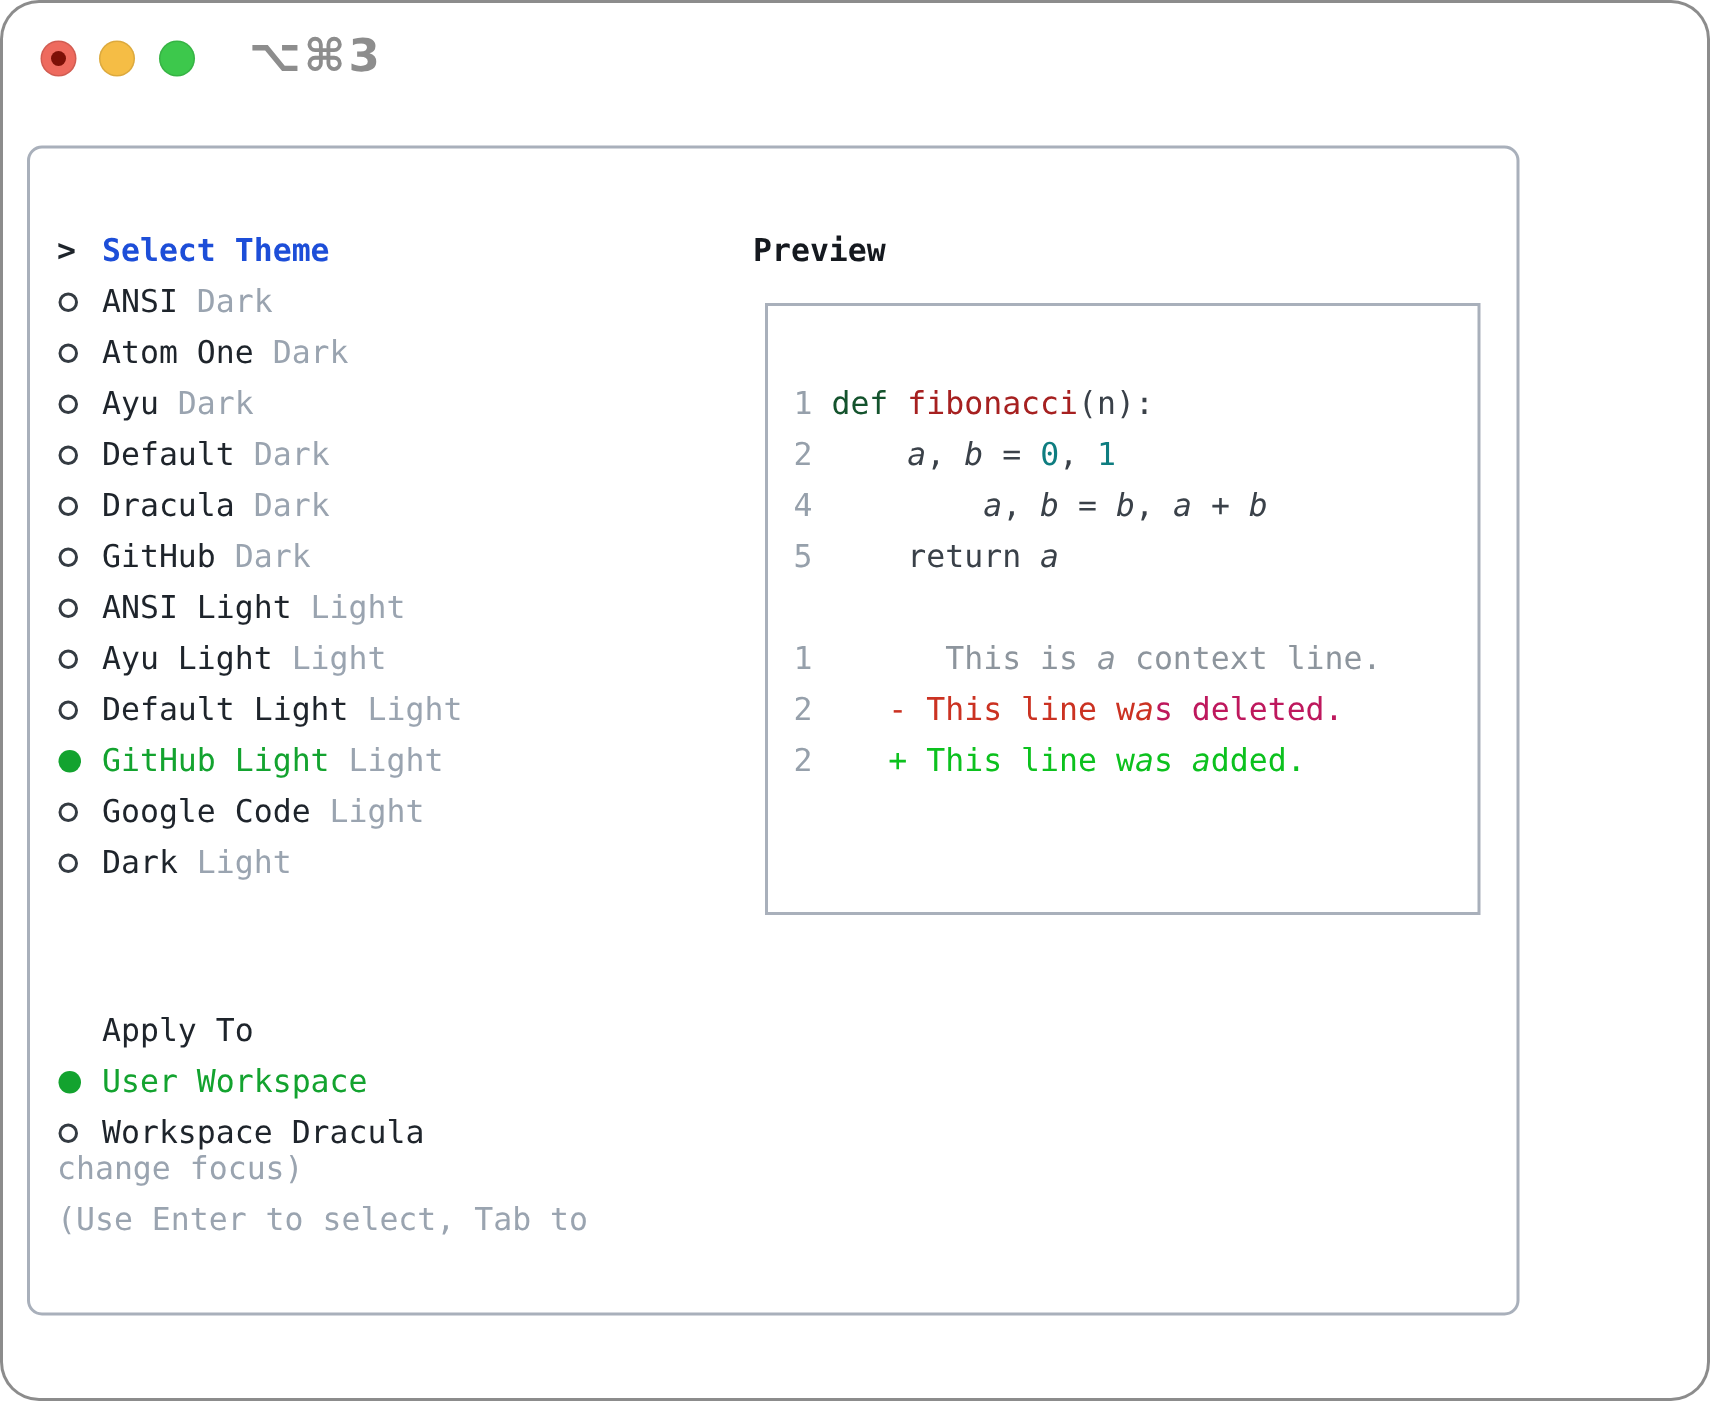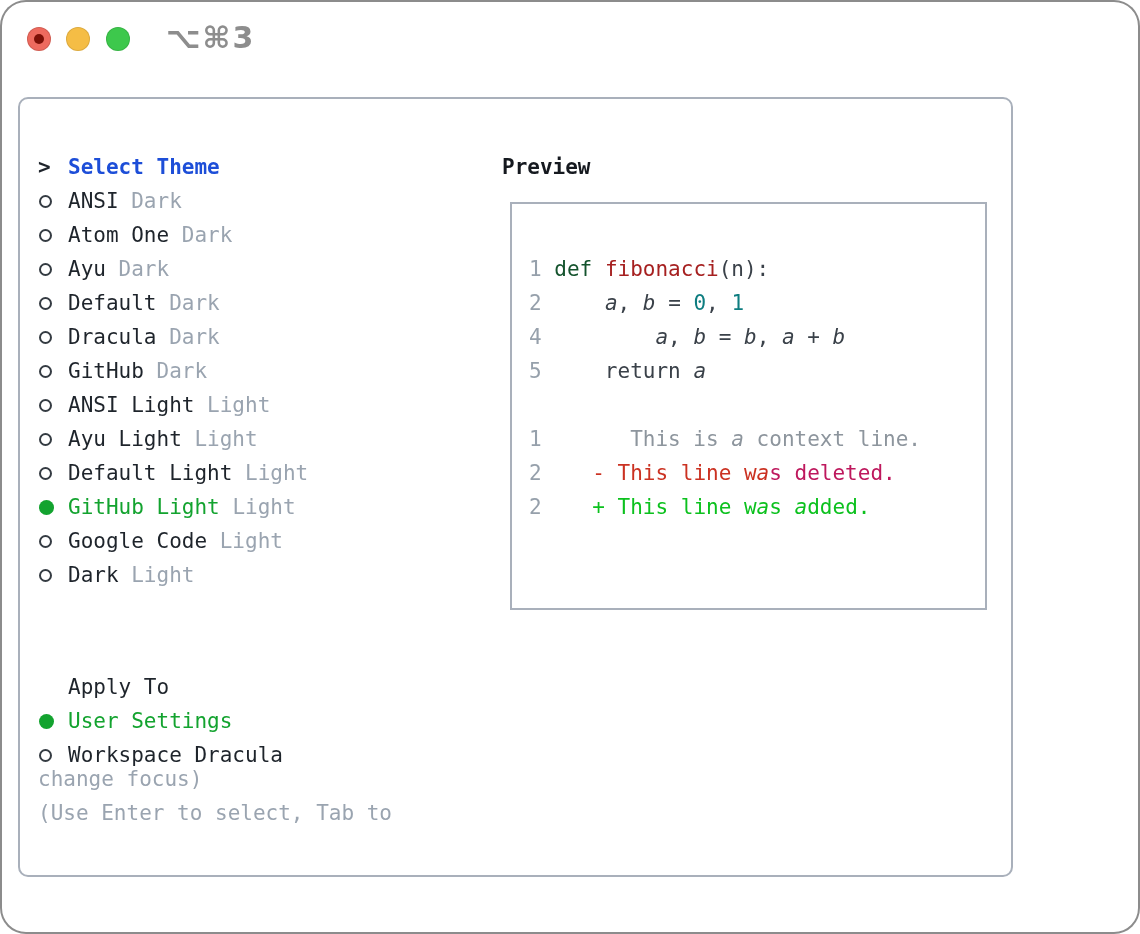--- a/index.html
+++ b/index.html
@@ -85,21 +85,21 @@
         <div class="row"><span class="marker"><span class="radio"></span></span><span class="lbl">Google Code </span><span class="variant">Light</span></div>
         <div class="row"><span class="marker"><span class="radio"></span></span><span class="lbl">Dark </span><span class="variant">Light</span></div>
       </div>
 
     <div id="apply-block">
       <div class="row">
         <span class="marker"></span>
         <span class="lbl">Apply To</span>
       </div>
       <div id="apply-options">
-          <div class="row"><span class="marker"><span class="radio on"></span></span><span class="lbl sel">User Settings</span></div>
+          <div class="row"><span class="marker"><span class="radio on"></span></span><span class="lbl sel">User Workspace</span></div>
           <div class="row"><span class="marker"><span class="radio"></span></span><span class="lbl">Workspace Dracula</span></div>
         </div>
     </div>
 
     <div id="hint-block">
       <div class="hint-line">change focus)</div>
       <div class="hint-line">(Use Enter to select, Tab to</div>
     </div>
 
     <div class="preview-label">Preview</div>

